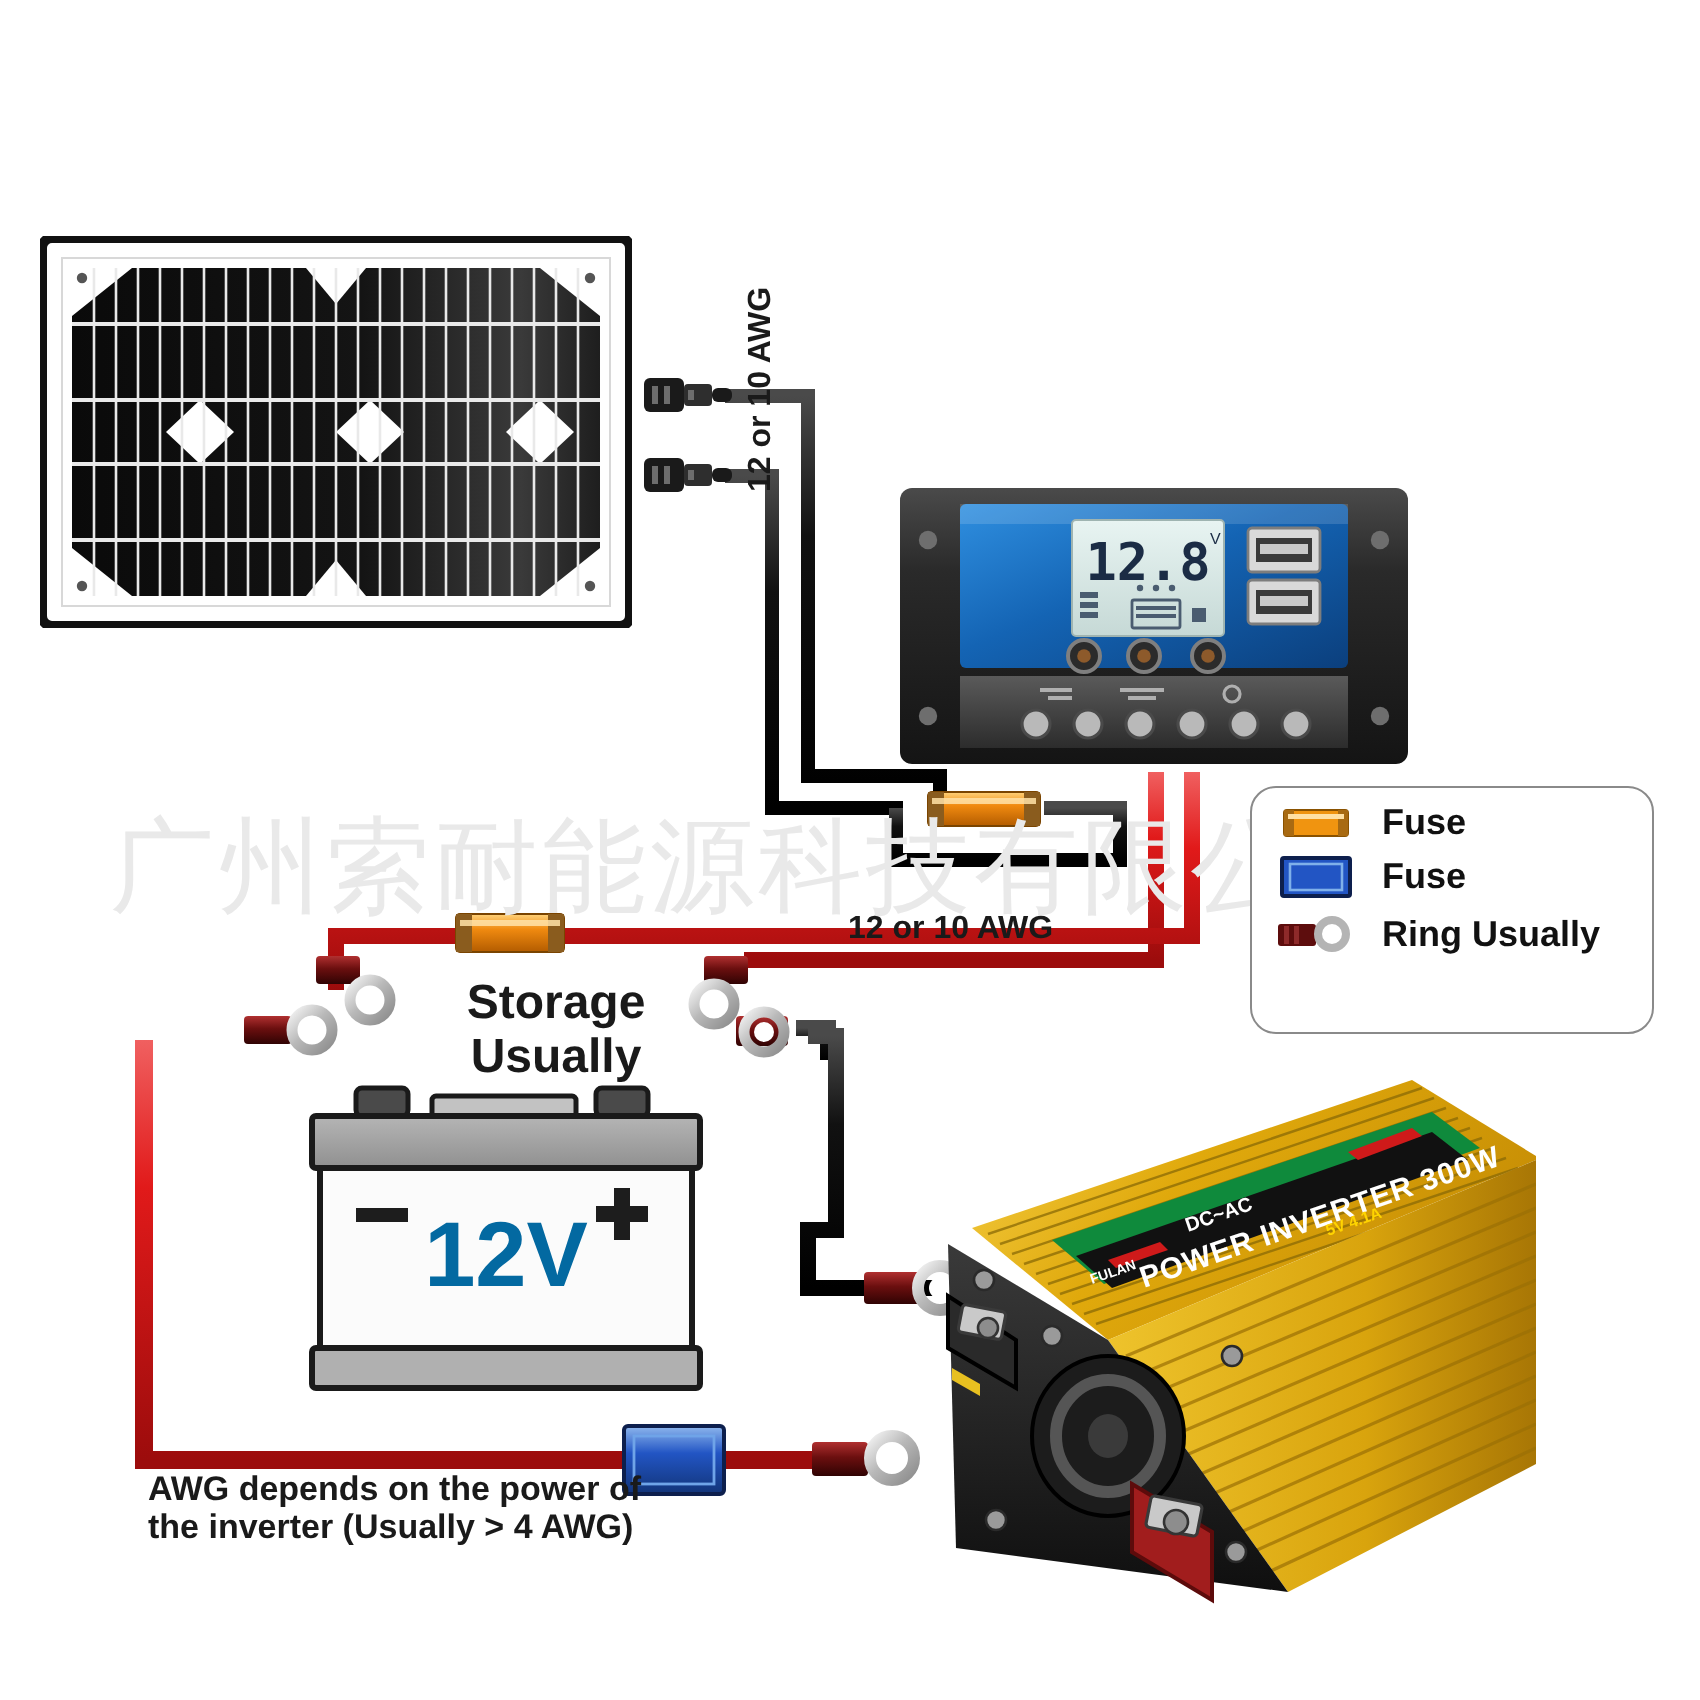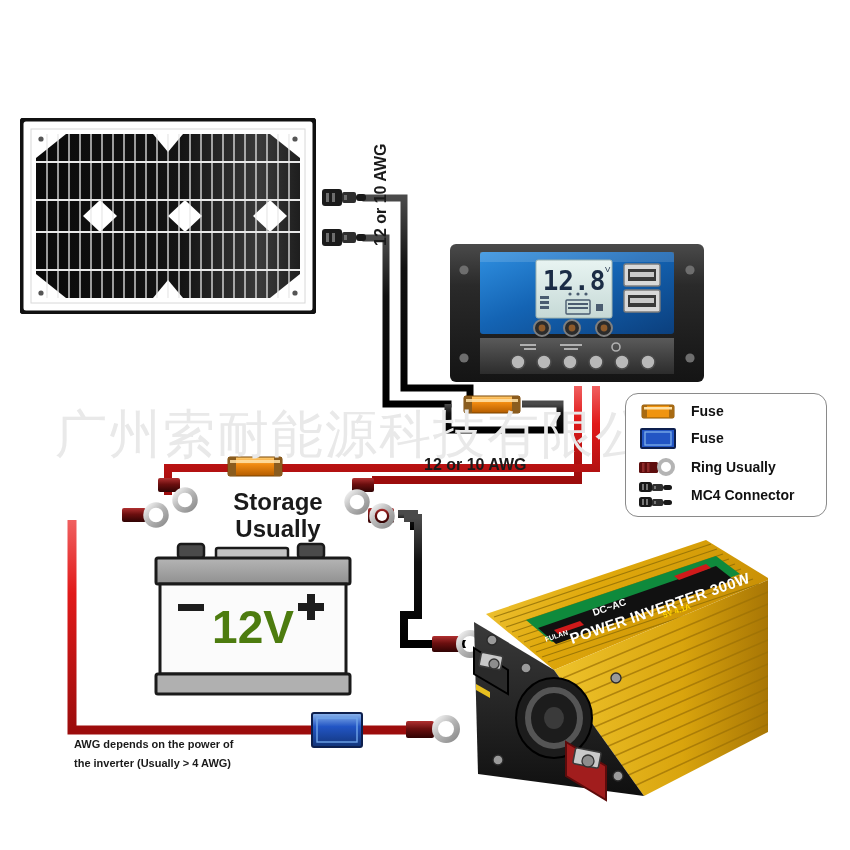--- a/index.html
+++ b/index.html
@@ -23,27 +23,27 @@
   .lbl{font-weight:bold;color:#1a1a1a;}
   #awg-vert{
     left:372px;top:246px;width:140px;height:22px;
     transform:rotate(-90deg);transform-origin:left top;
     font-size:16px;letter-spacing:0px;z-index:6;
     text-align:left;white-space:nowrap;
   }
   #awg-horz{left:424px;top:456px;font-size:16px;z-index:6;white-space:nowrap;}
   #battery-label{left:193px;top:488px;width:170px;text-align:center;
       font-size:24px;line-height:27px;z-index:6;}
-  #awg-note{left:74px;top:735px;font-size:11px;line-height:19px;z-index:7;white-space:nowrap;}
+  #awg-note{left:74px;top:735px;font-size:17px;line-height:19px;z-index:7;white-space:nowrap;}
 
   
   #legend{left:625px;top:393px;width:200px;height:122px;
           border:1.6px solid #8a8a8a;border-radius:13px;background:#fff;z-index:9;}
   .leg-row{position:absolute;left:10px;height:26px;display:flex;align-items:center;}
-  .leg-txt{margin-left:11px;font-size:14px;font-weight:bold;color:#111;white-space:nowrap;}
+  .leg-txt{margin-left:11px;font-size:18px;font-weight:bold;color:#111;white-space:nowrap;}
   .leg-ico{width:44px;height:22px;position:relative;flex:none;}
 
   
   #controller{left:448px;top:240px;width:258px;height:148px;z-index:5;}
 
   
   #inverter{left:468px;top:518px;width:300px;height:285px;z-index:8;}
 
   .wiresvg{left:0;top:0;width:850px;height:850px;}
 </style>
@@ -363,21 +363,21 @@
     <g fill="#1d1d1d">
       <rect x="150" y="63" width="26" height="8"></rect>
       <rect x="159" y="54" width="8" height="26"></rect>
     </g>
   </svg>
 
   <div class="abs lbl" id="battery-label">
     <span>Storage</span><br>
     <span>Usually</span>
   </div>
-  <div class="abs lbl" style="left:148px;top:600px;width:210px;text-align:center;font-size:46px;z-index:7;color:#4d7c0f;">12V</div>
+  <div class="abs lbl" style="left:148px;top:600px;width:210px;text-align:center;font-size:46px;z-index:7;color:#0369a1;">12V</div>
 
   <svg class="abs" id="inverter" viewBox="0 0 300 285" xmlns="http://www.w3.org/2000/svg">
     <defs>
       <linearGradient id="goldTop" x1="0" y1="0" x2="1" y2="0.4">
         <stop offset="0%" stop-color="#f6d14a"></stop>
         <stop offset="45%" stop-color="#e0a90c"></stop>
         <stop offset="100%" stop-color="#c88f05"></stop>
       </linearGradient>
       <linearGradient id="goldSide" x1="0" y1="0" x2="1" y2="0">
         <stop offset="0%" stop-color="#eec32c"></stop>
@@ -511,38 +511,15 @@
           <rect x="3" y="6" width="19" height="11" rx="1.5" fill="#5d0d0d"></rect>
           <rect x="6" y="7" width="2.5" height="9" fill="#8e2a2a"></rect>
           <rect x="11" y="7" width="2.5" height="9" fill="#8e2a2a"></rect>
           <circle cx="30" cy="11" r="7" fill="none" stroke="#b4b4b4" stroke-width="4"></circle>
           <circle cx="30" cy="11" r="3.4" fill="#ffffff"></circle>
         </svg>
       </span>
       <span class="leg-txt">Ring Usually</span>
     </div>
 
-    <div class="leg-row" style="top:86px;height:30px;">
-      <span class="leg-ico" style="height:30px;">
-        <svg viewBox="0 0 44 30" width="44" height="30" xmlns="http://www.w3.org/2000/svg">
-          <g>
-            <rect x="3" y="2" width="13" height="10" rx="2.5" fill="#181818"></rect>
-            <rect x="16" y="4" width="11" height="7" rx="1.5" fill="#2e2e2e"></rect>
-            <rect x="27" y="5" width="9" height="5" rx="2.5" fill="#181818"></rect>
-            <rect x="6" y="4" width="2" height="6" fill="#777"></rect>
-            <rect x="10" y="4" width="2" height="6" fill="#777"></rect>
-            <rect x="18" y="6" width="2" height="3" fill="#777"></rect>
-          </g>
-          <g transform="translate(0,15)">
-            <rect x="3" y="2" width="13" height="10" rx="2.5" fill="#181818"></rect>
-            <rect x="16" y="4" width="11" height="7" rx="1.5" fill="#2e2e2e"></rect>
-            <rect x="27" y="5" width="9" height="5" rx="2.5" fill="#181818"></rect>
-            <rect x="6" y="4" width="2" height="6" fill="#777"></rect>
-            <rect x="10" y="4" width="2" height="6" fill="#777"></rect>
-            <rect x="18" y="6" width="2" height="3" fill="#777"></rect>
-          </g>
-        </svg>
-      </span>
-      <span class="leg-txt">MC4 Connector</span>
-    </div>
   </div>
 
 </div>
 
 </body></html>

